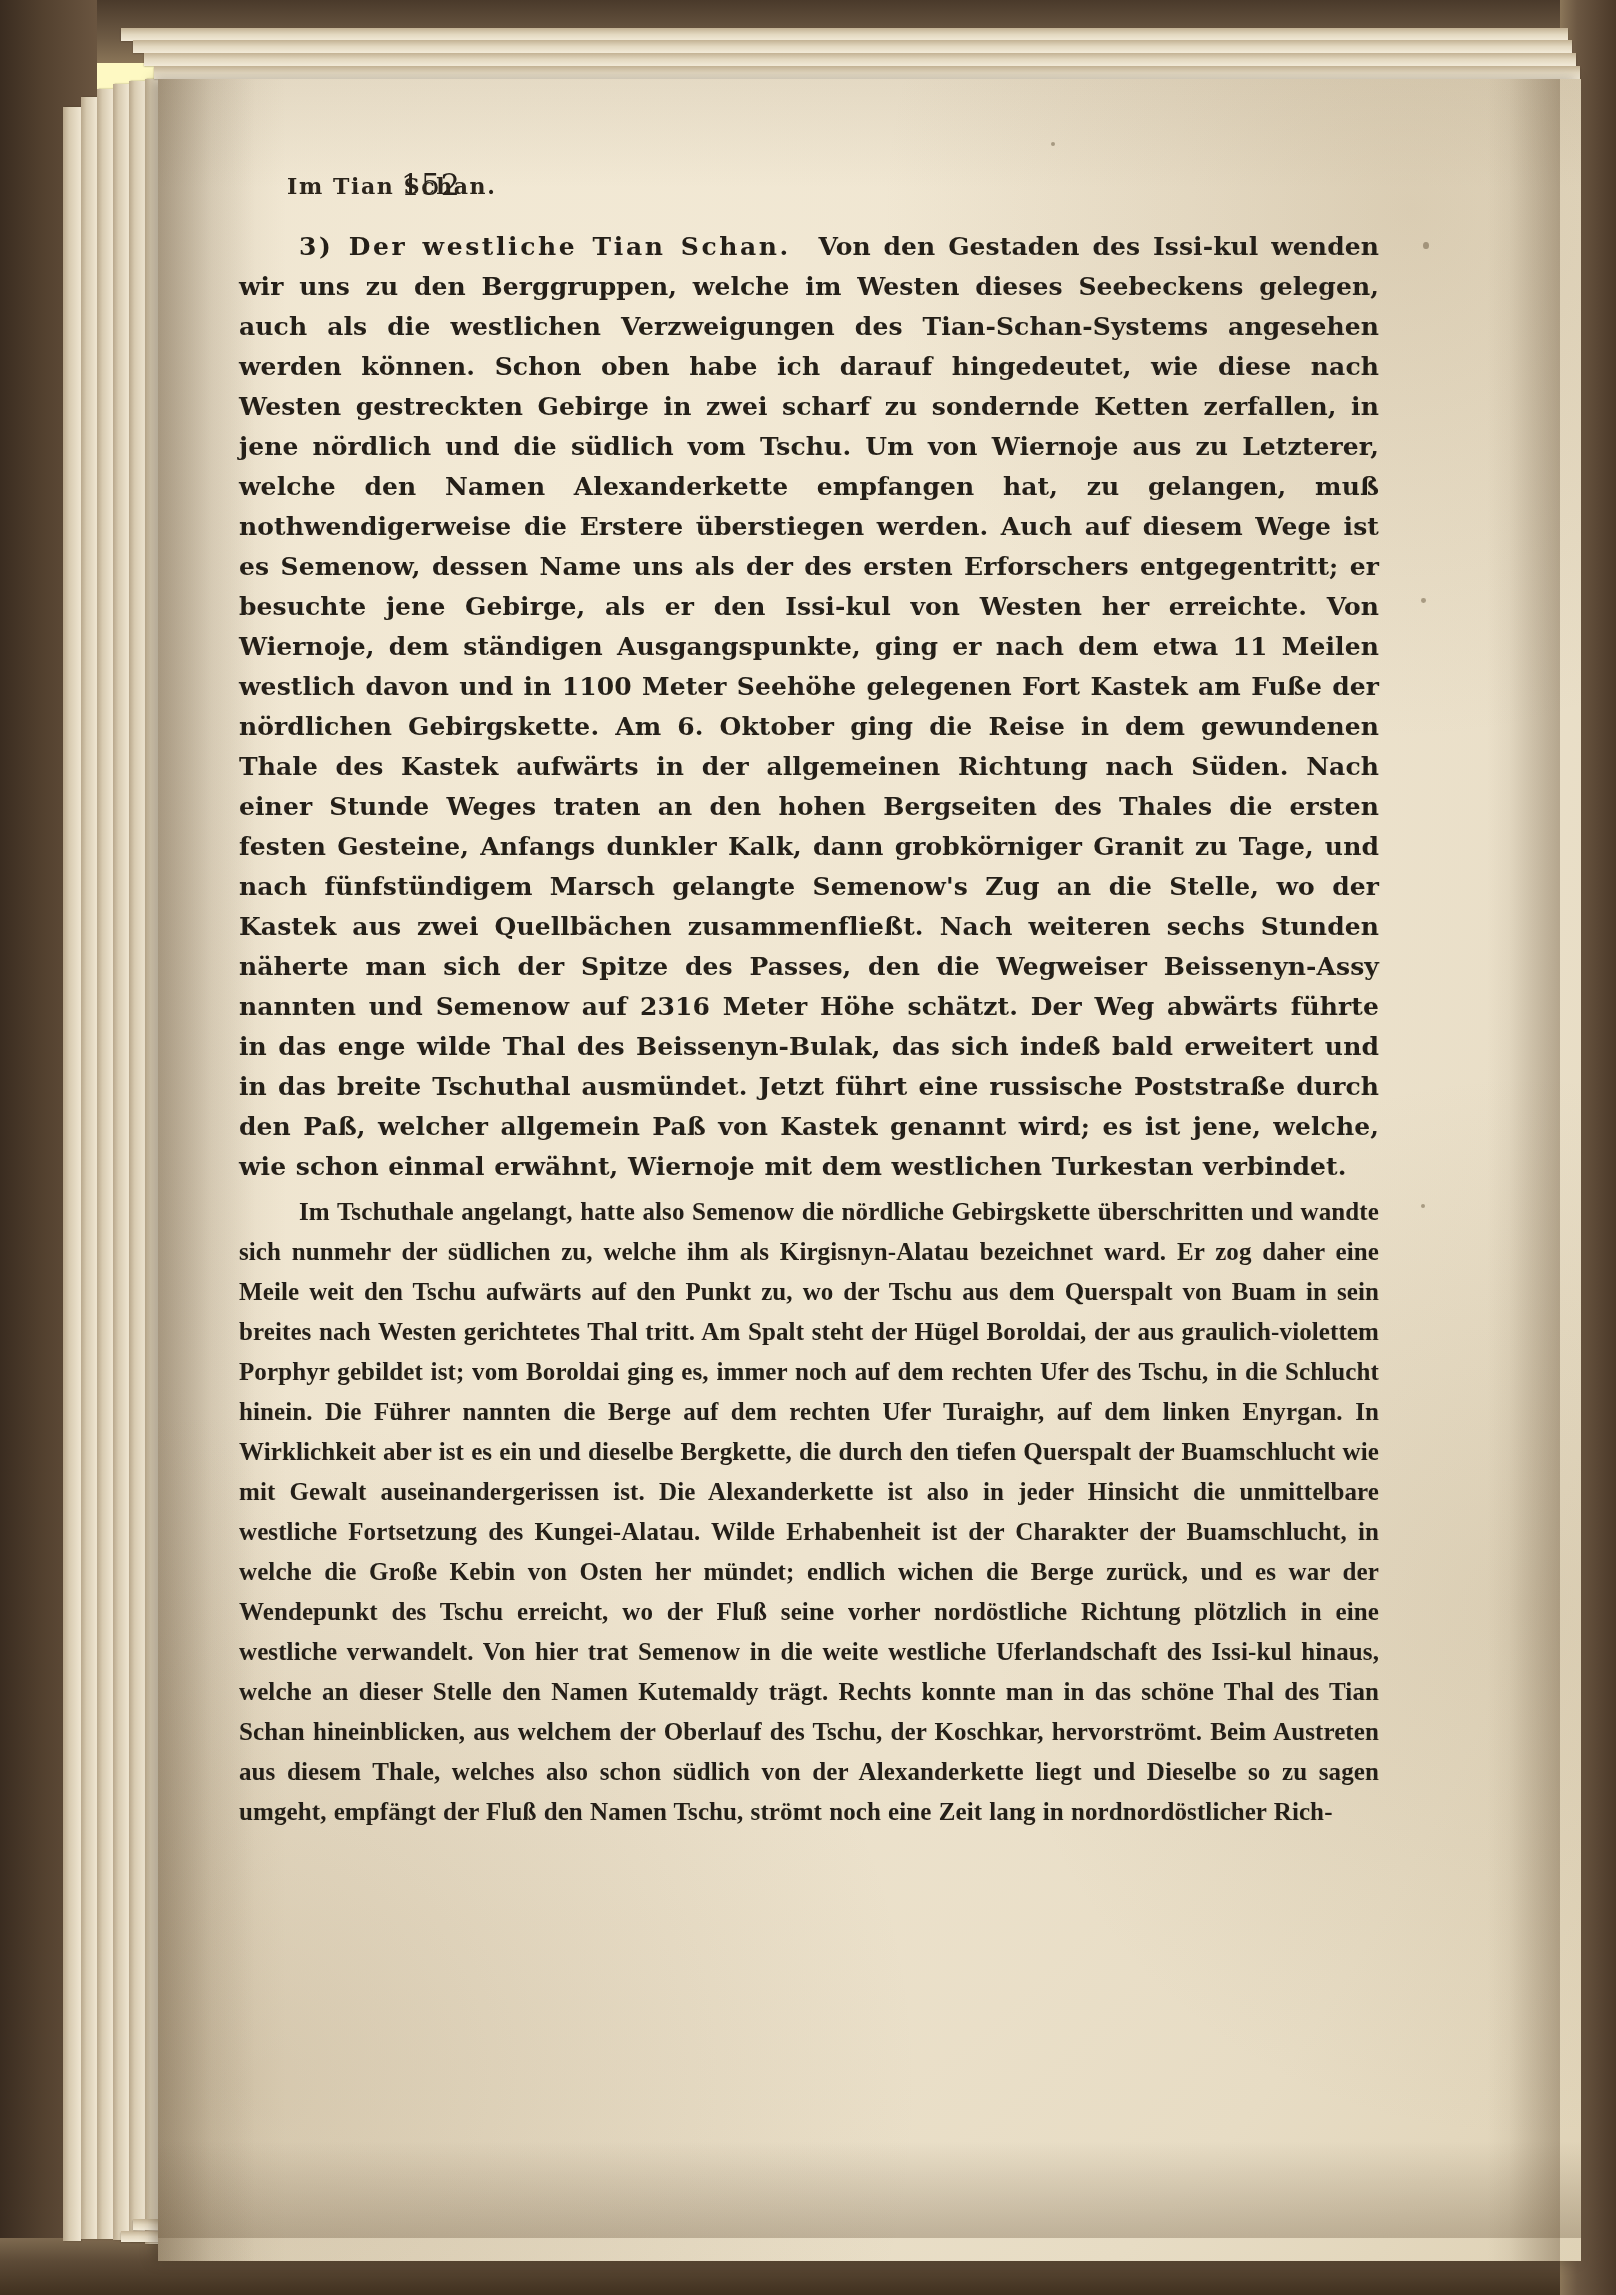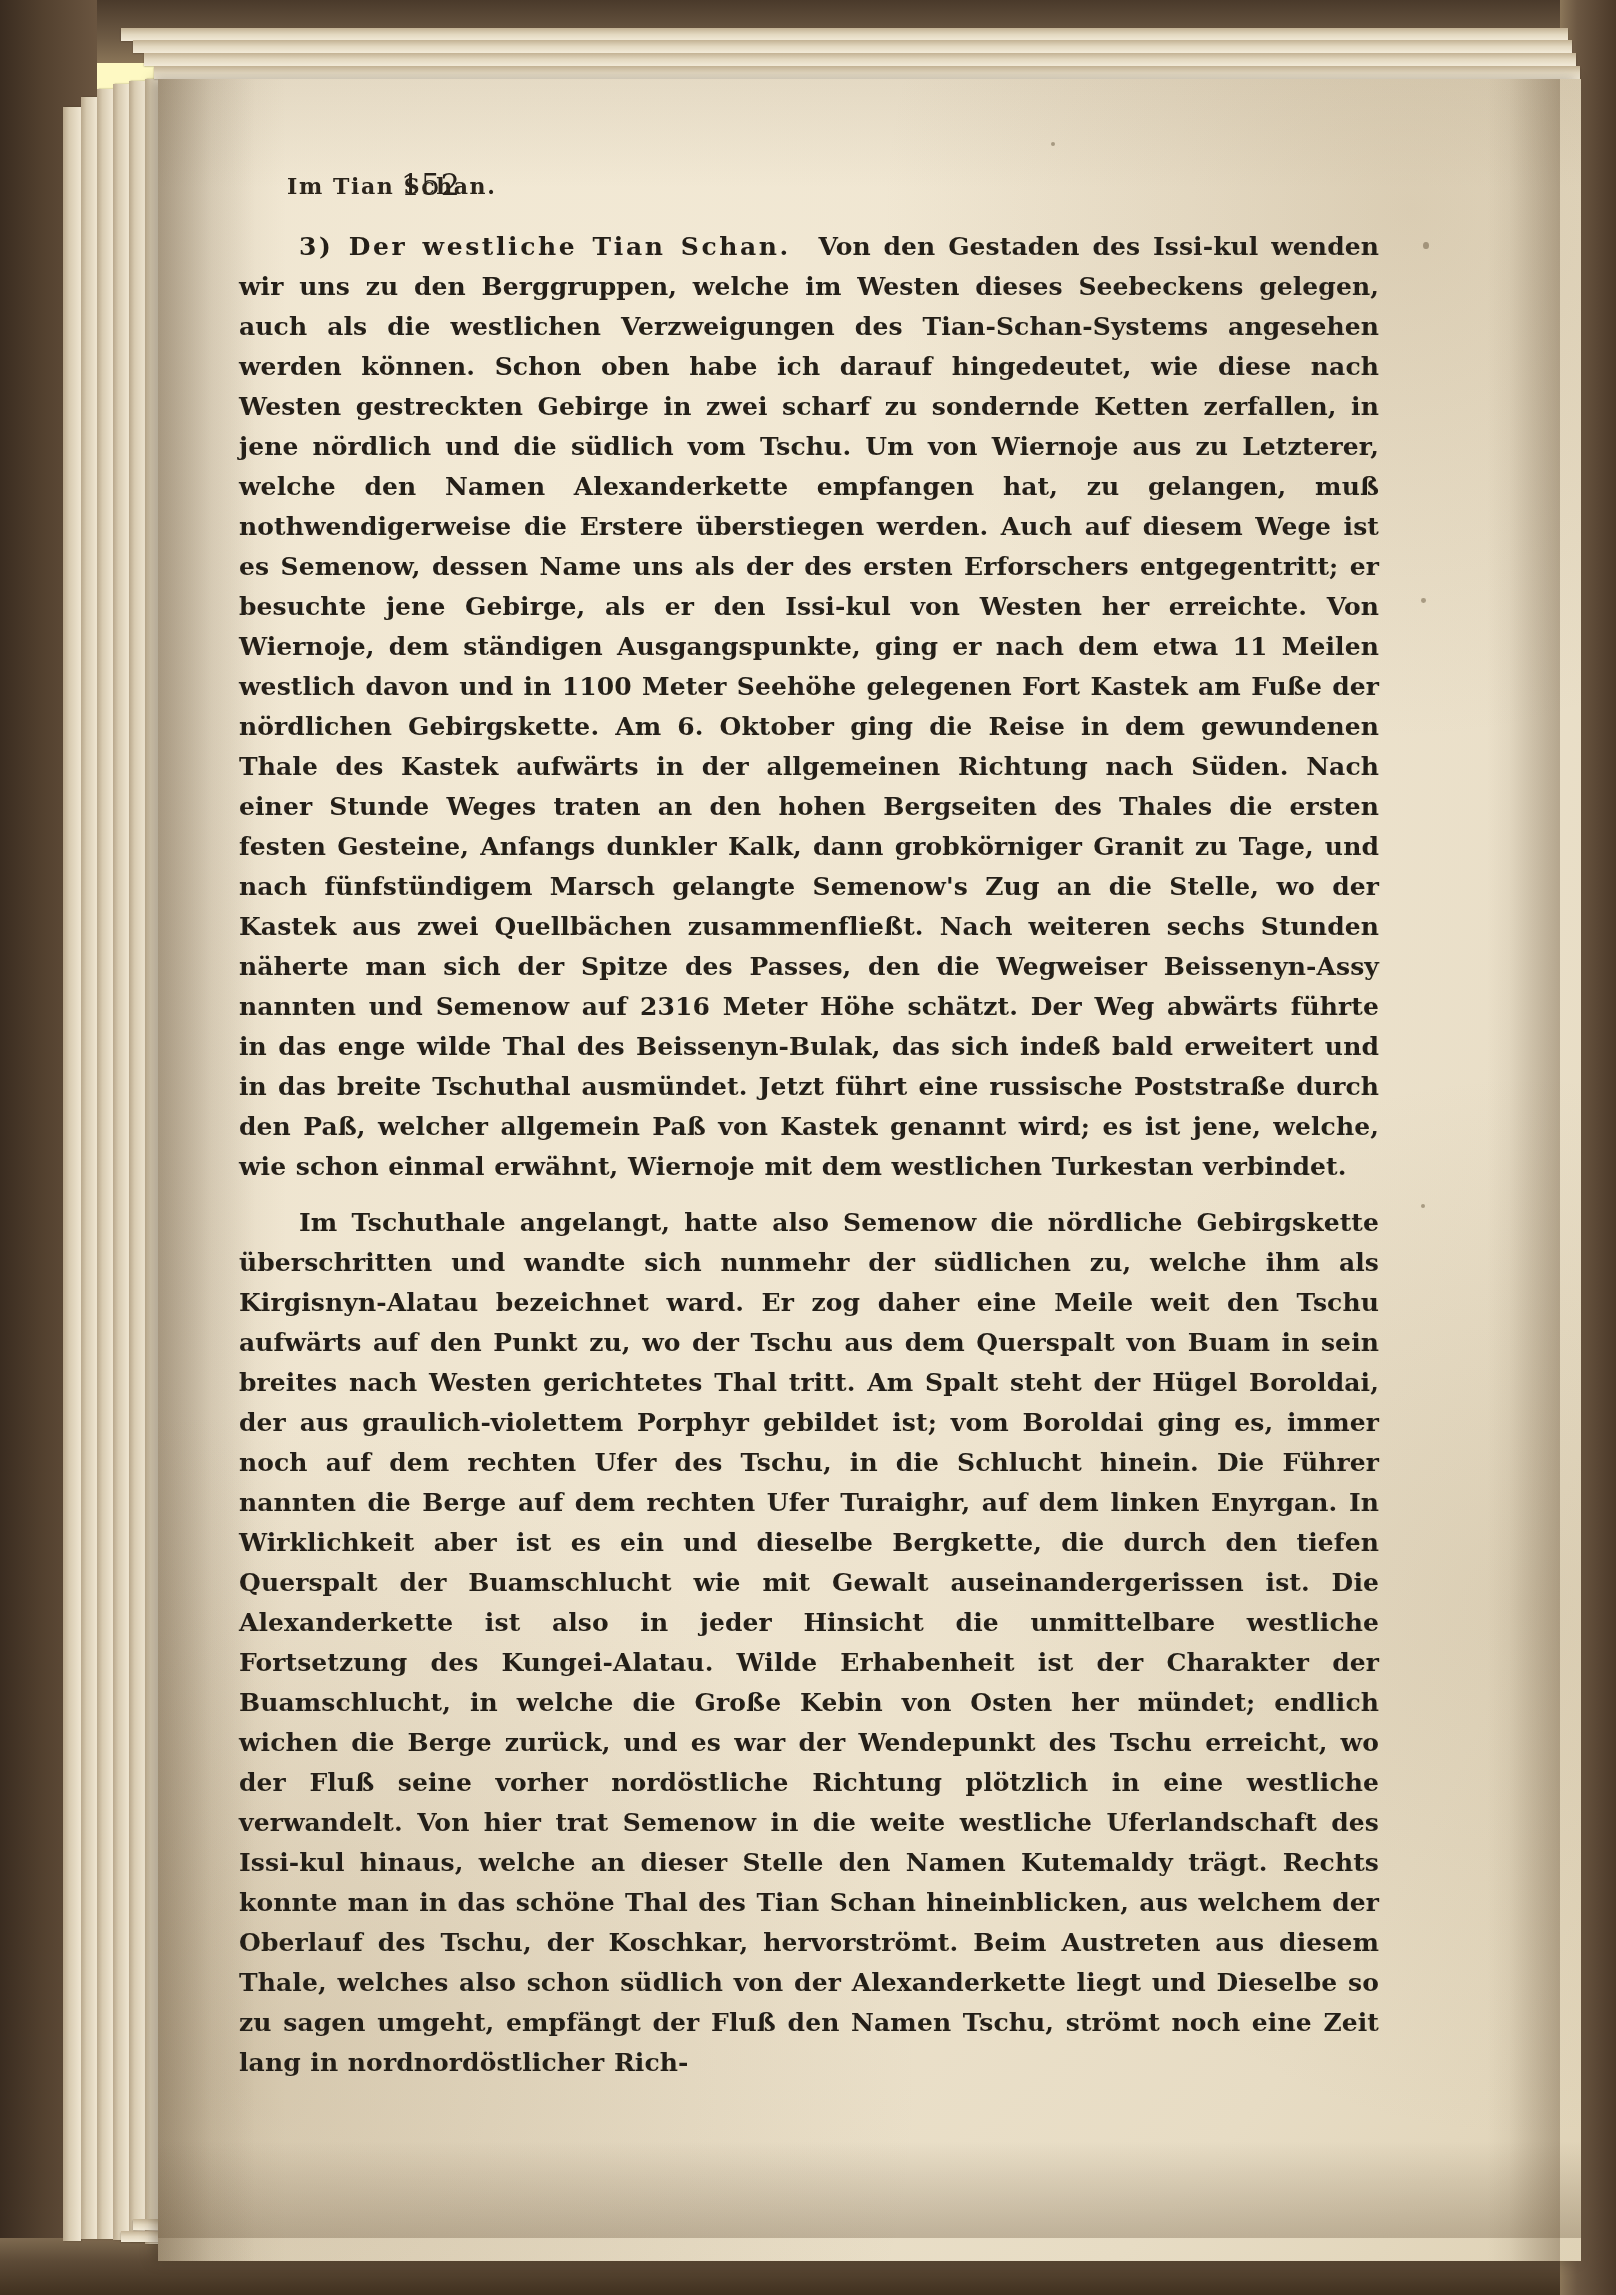--- a/index.html
+++ b/index.html
@@ -135,21 +135,21 @@
     text-align: justify;
     text-align-last: left;
     font-family: "DejaVu Serif", serif;
     font-size: 25px;
     line-height: 40px;
     color: #241f18;
     text-indent: 60px;
     letter-spacing: 0.1px;
     word-spacing: 0.8px;
   }
-  p.body + p.body { margin-top: 16px; }
+  p.body + p.body { margin-top: 5px; font-family: Liberation Serif, serif; }
   .spaced {
     letter-spacing: 2.6px;
     margin-top: 48px;
   }
 
   
   .fraktur {
     font-family: "DejaVu Serif", serif;
     font-weight: 600;
     transform: none;

